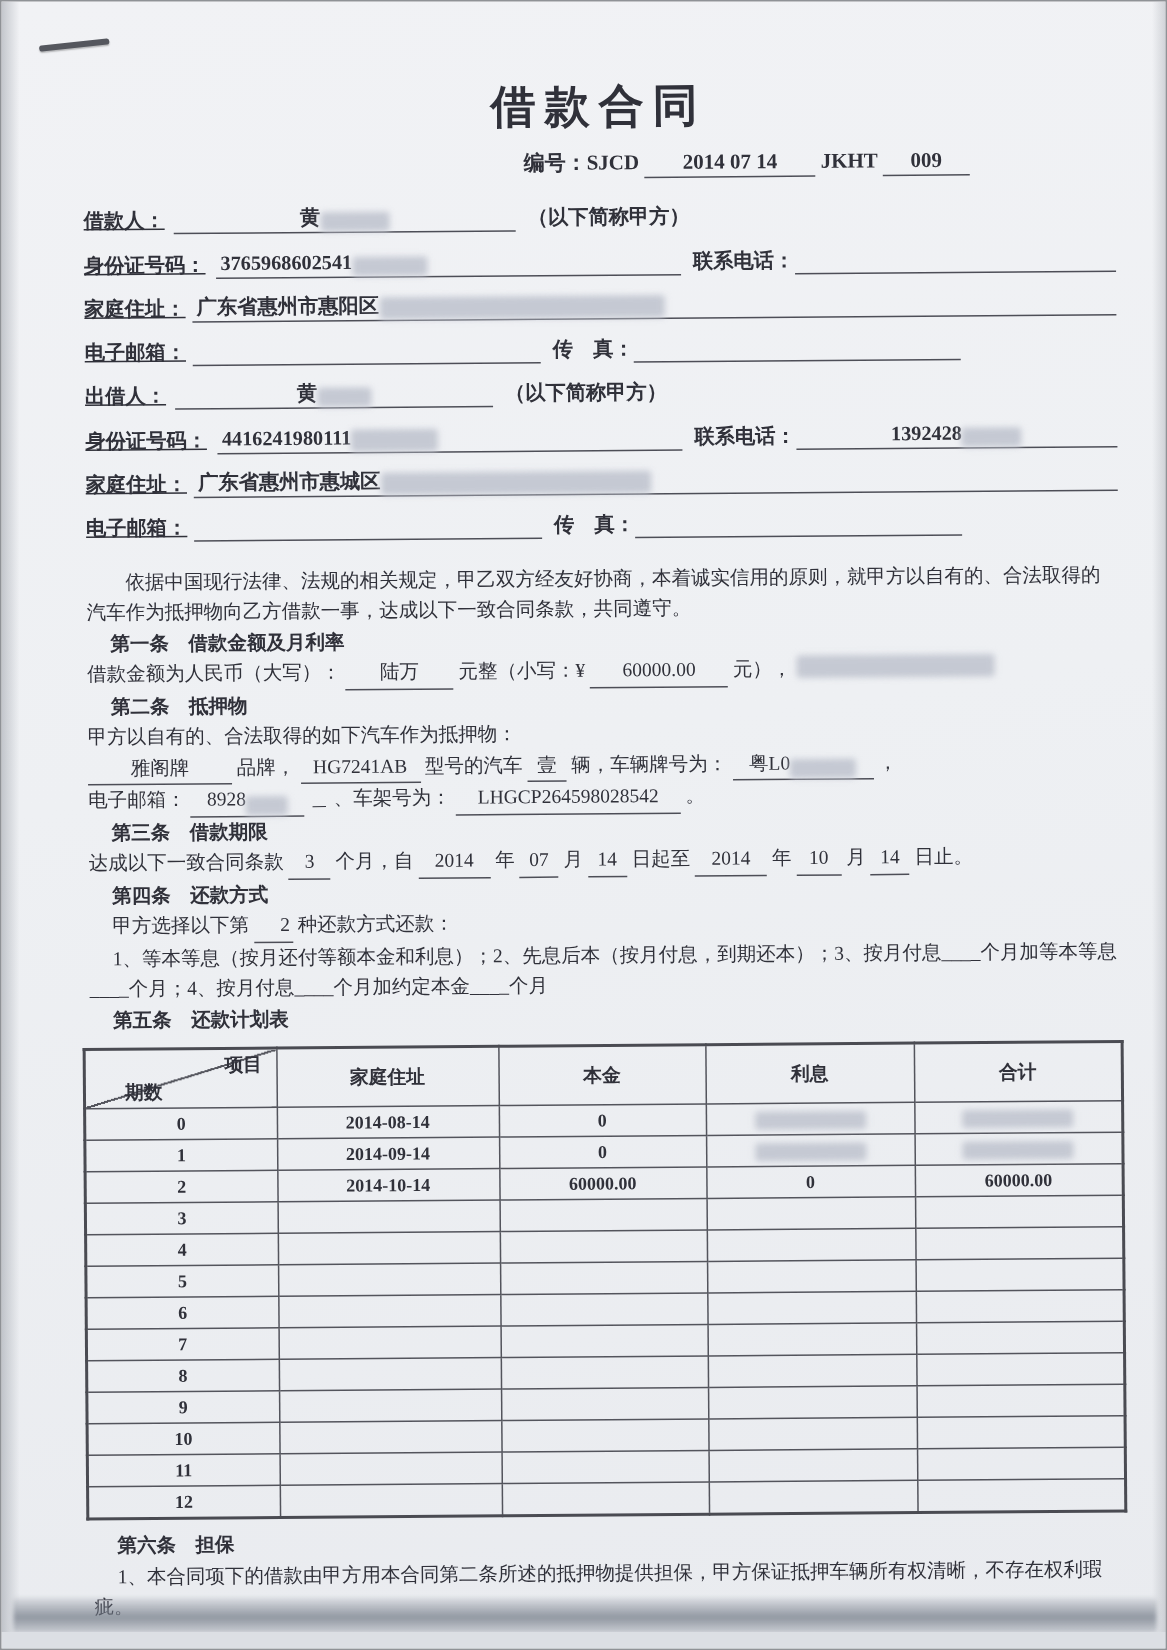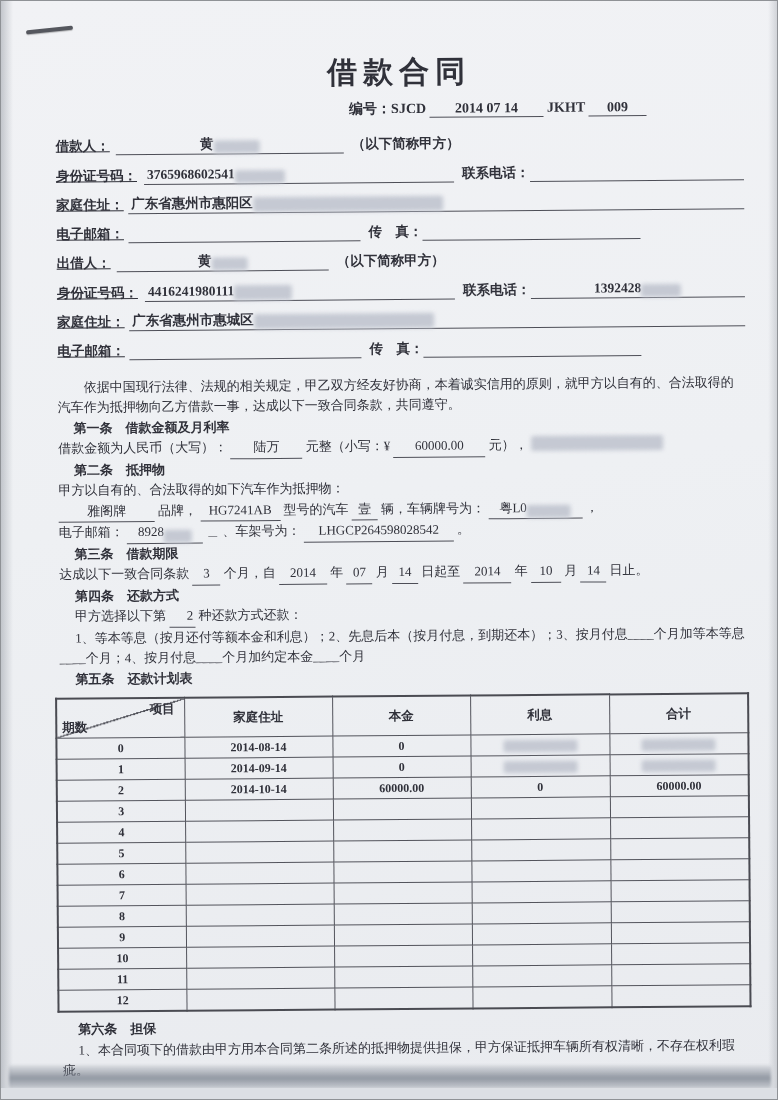--- a/index.html
+++ b/index.html
@@ -60,21 +60,21 @@
     font-size:12px; font-weight:bold; }
   table.plan th, table.plan td { border:1px solid #53545c; text-align:center;
     padding:0; height:20px; line-height:14px; font-weight:bold; }
   table.plan { border:2px solid #4a4b52; }
   table.plan th { height:38px; font-size:12.5px; }
   th.corner { position:relative;
     background-image:linear-gradient(to bottom right,
       transparent calc(50% - 0.7px), #53545c calc(50% - 0.7px),
       #53545c calc(50% + 0.7px), transparent calc(50% + 0.7px)); }
   th.corner .ct { position:absolute; top:3px; right:9px; }
-  th.corner .cb { position:absolute; bottom:3px; left:5px; }
+  th.corner .cb { position:absolute; bottom:3px; left:26px; }
   td .redact.cellblur { width:74px; height:12px; vertical-align:middle; }
 
   .c6-title { margin-top:7px; }
   .c6-text { text-indent:1.2em; }
 </style>
 </head>
 <body>
 
 <div class="scan">
   <div class="edge-left"></div>

